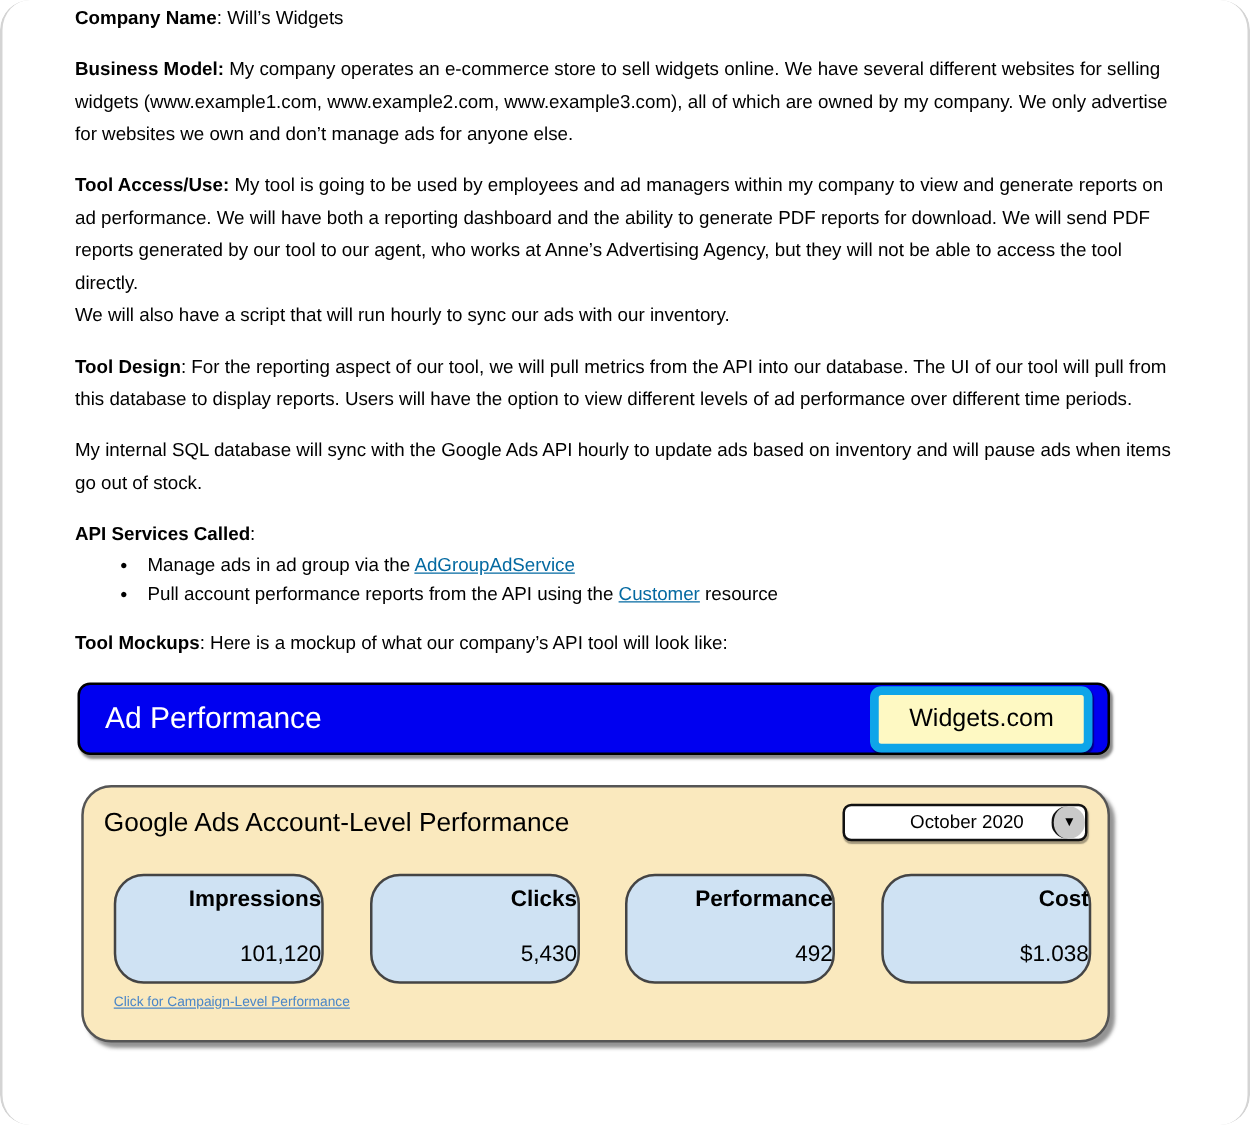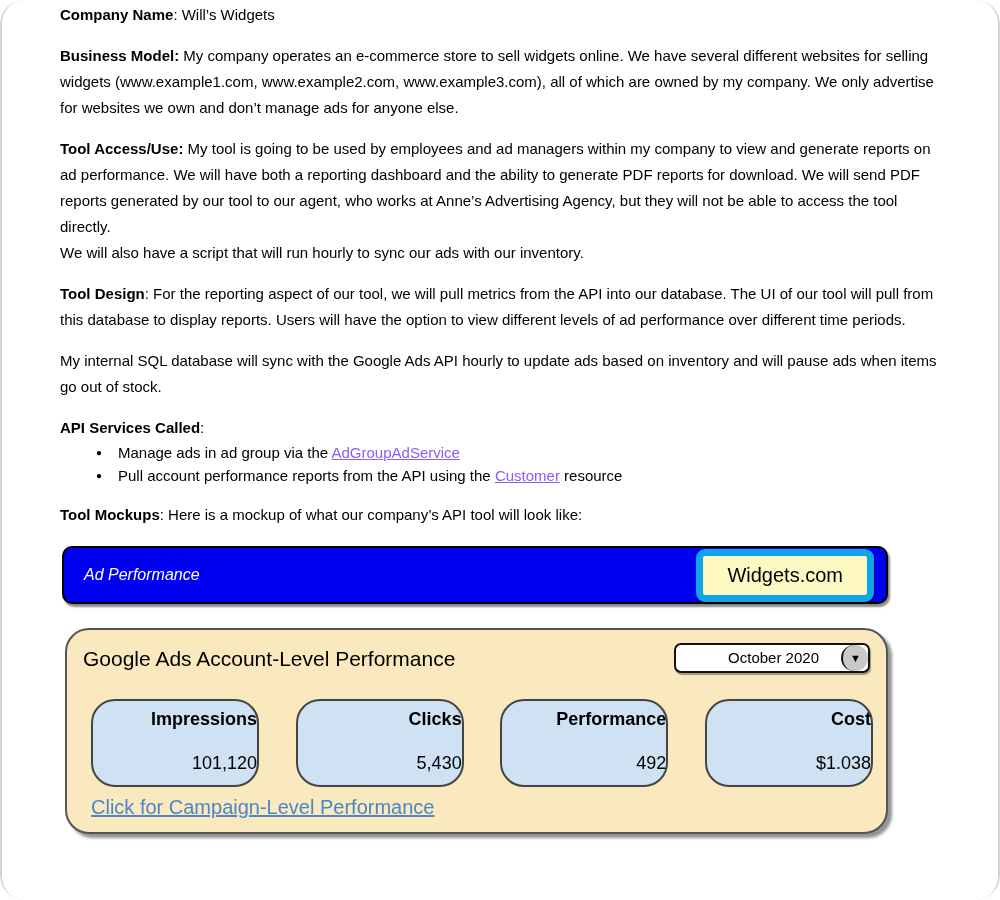--- a/index.html
+++ b/index.html
@@ -17,21 +17,21 @@
     border-right: 2px solid #d4d4d4;
     padding: 2px 58px 0 58px;
   }
   .para {
     font-size: 15px;
     line-height: 26px;
     margin: 0 0 15px 0;
   }
   .para b { font-weight: 700; }
   .doc-link {
-    color: #8b5cf6;
+    color: #0369a1;
     text-decoration: underline;
     cursor: pointer;
   }
   .bullets { margin: 0 0 15px 0; }
   .bullet-row {
     display: flex;
     font-size: 15px;
     line-height: 23px;
     padding-left: 36px;
   }
@@ -47,21 +47,21 @@
     width: 826px; height: 58px;
     background: #0000F0;
     border: 2px solid #000;
     border-radius: 10px;
     box-shadow: 2px 3px 2px rgba(40,40,40,0.55);
     display: flex;
     align-items: center;
     justify-content: space-between;
     padding: 0 12px 0 20px;
   }
-  .banner-title { color: #fff; font-size: 16px; font-style: italic; }
+  .banner-title { color: #fff; font-size: 24px; }
   .site-btn {
     background: #fef9c3;
     border: 7px solid #0ea5e9;
     border-radius: 9px;
     font-family: inherit;
     font-size: 20px;
     color: #000;
     padding: 8px 24px;
     box-shadow: 1px 2px 1px rgba(0,0,0,0.45);
     cursor: pointer;
@@ -122,21 +122,21 @@
     flex-direction: column;
     justify-content: space-between;
     align-items: flex-end;
     padding: 8px 0 11px 0;
   }
   .card-label { font-size: 18px; font-weight: 700; }
   .card-value { font-size: 18px; }
   .campaign-link {
     display: inline-block;
     margin: 9px 0 0 8px;
-    font-size: 20px;
+    font-size: 11px;
     color: #4A86C8;
     text-decoration: underline;
     cursor: pointer;
   }
 </style>
 </head>
 <body>
 
 <div class="page">
 

